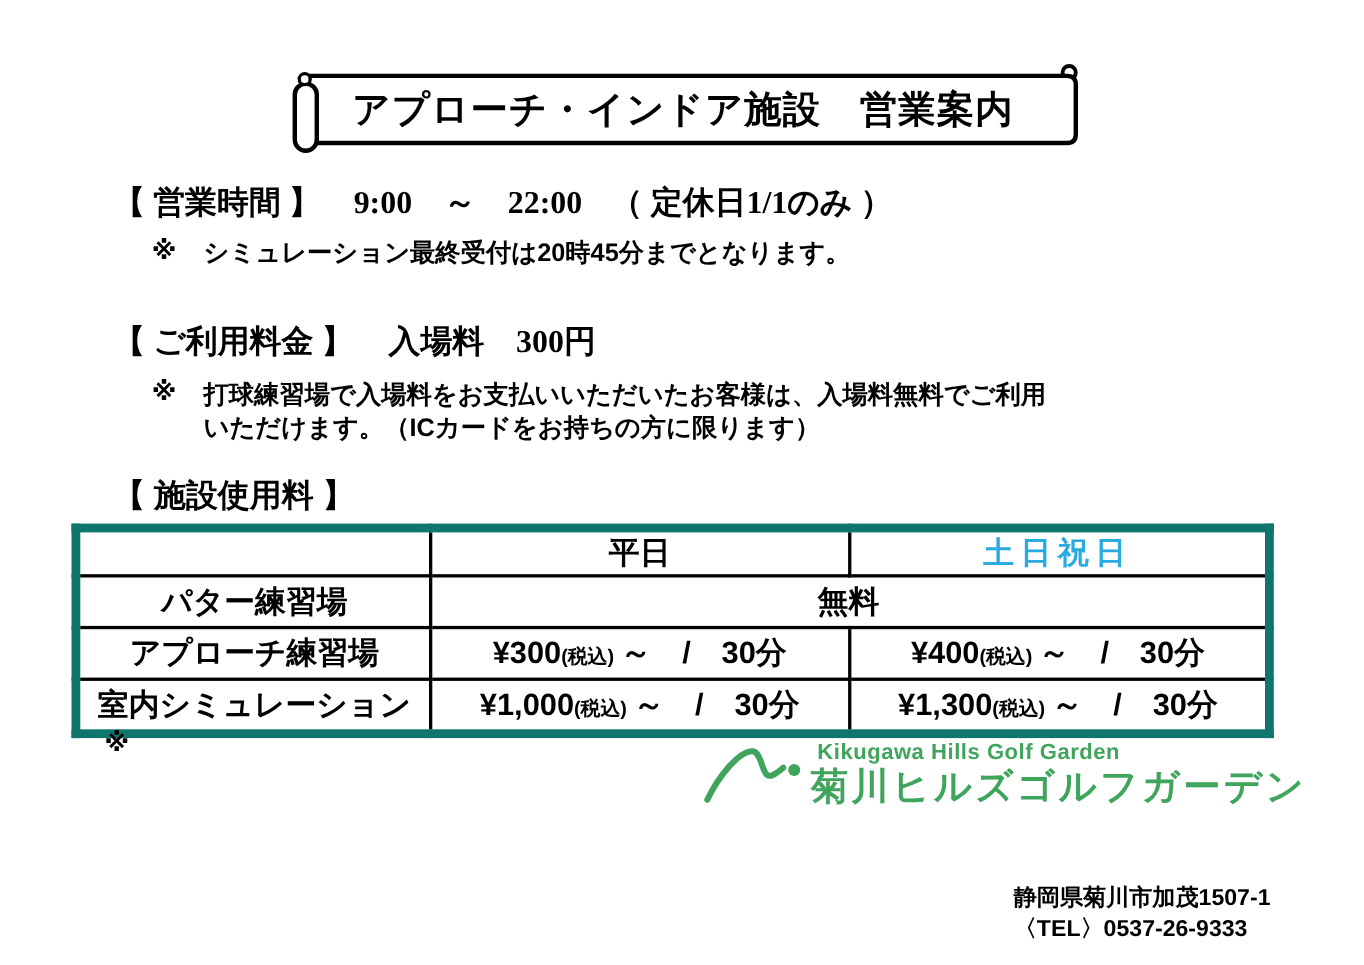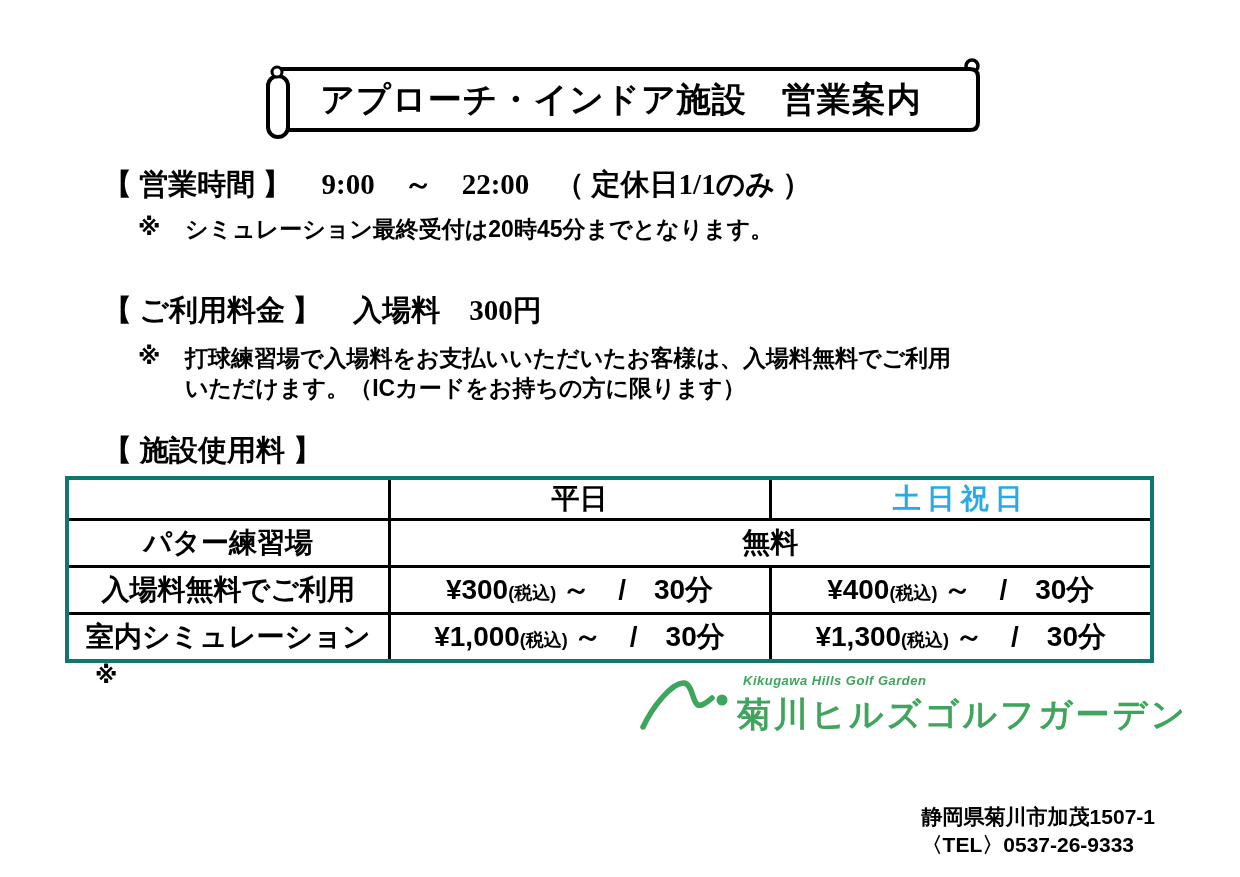--- a/index.html
+++ b/index.html
@@ -32,38 +32,38 @@
   .note .lines{line-height:30px;}
   .hours-note{left:138px;top:214px;}
   .fee-note{left:138px;top:343px;}
   .pp-note{left:95px;top:662px;}
   .pp-note .mark{width:46px;}
 
   
   table.fee{
     position:absolute;left:65px;top:476px;width:1085px;
     border-collapse:collapse;table-layout:fixed;
-    border:4px solid #0f766e;
+    border:8px solid #0f766e;
   }
   table.fee td{
     border:3px solid #000;text-align:center;vertical-align:middle;
     font-size:28px;padding:0;overflow:hidden;
   }
   tr.head td{height:37px;}
   tr.body td{height:44px;}
   td.weekend{color:#29ABE2;letter-spacing:6px;padding-left:6px;}
   td.price{text-align:right;padding-right:5px;margin-top:22px;}
   td.price .tax{font-size:18px;}
   td.price .suffix{margin-left:6px;}
 
   
   .logo{position:absolute;left:640px;top:670px;width:515px;height:64px;color:#3FA45C;}
   .logo svg{position:absolute;left:0;top:2px;}
   .logo .en{
-    position:absolute;left:103px;top:3px;font-size:13px;font-style:italic;
+    position:absolute;left:103px;top:3px;font-size:20px;
     letter-spacing:0.5px;white-space:nowrap;
   }
   .logo .jp{
     position:absolute;left:97px;top:22px;font-size:34px;letter-spacing:3px;
     white-space:nowrap;
   }
 
   
   .footer{
     position:absolute;right:85px;top:755px;text-align:left;
@@ -114,21 +114,21 @@
       <tr class="head">
     <td></td>
     <td>平日</td>
     <td class="weekend">土日祝日</td>
   </tr>
   <tr class="body">
     <td>パター練習場</td>
     <td colspan="2">無料</td>
   </tr>
   <tr class="body">
-    <td>入場料無料でご利用</td>
+    <td>アプローチ練習場</td>
     <td class="price"><span>¥300</span><span class="tax">(税込)</span><span class="suffix">～　/　30分</span></td>
     <td class="price"><span>¥400</span><span class="tax">(税込)</span><span class="suffix">～　/　30分</span></td>
   </tr>
   <tr class="body">
     <td>室内シミュレーション</td>
     <td class="price"><span>¥1,000</span><span class="tax">(税込)</span><span class="suffix">～　/　30分</span></td>
     <td class="price"><span>¥1,300</span><span class="tax">(税込)</span><span class="suffix">～　/　30分</span></td>
   </tr>
 </tbody>
   </table>

